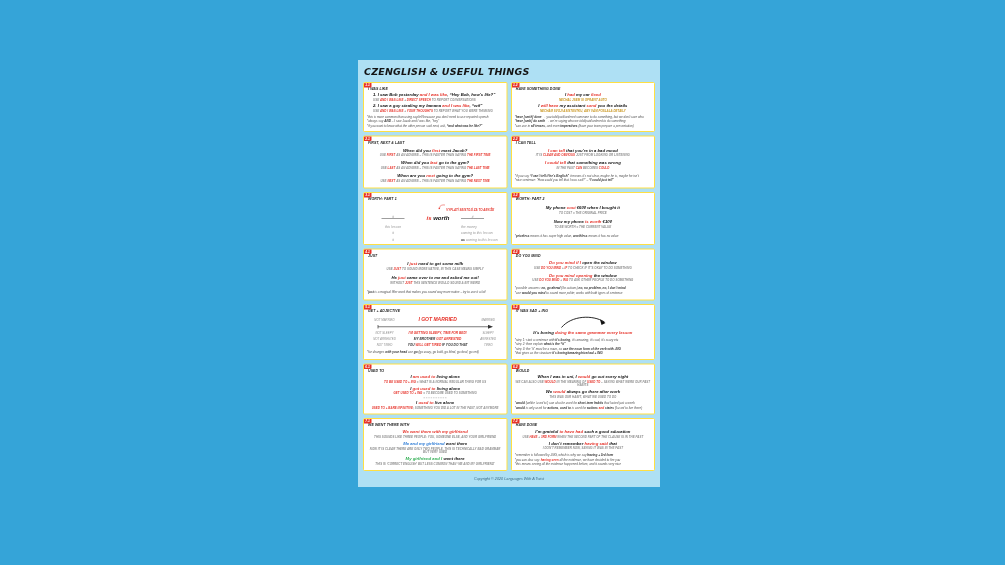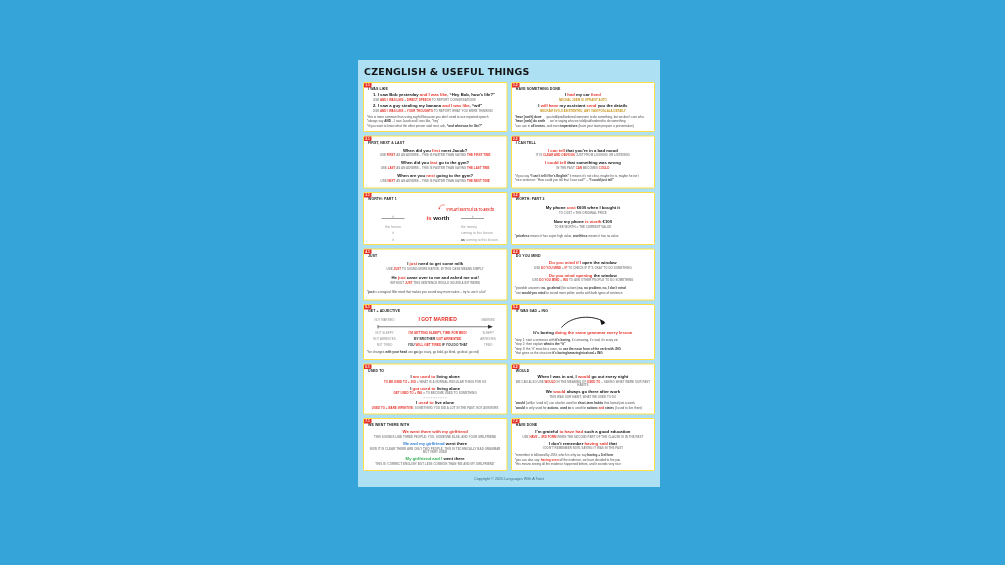--- a/index.html
+++ b/index.html
@@ -1,21 +1,21 @@
 <!DOCTYPE html>
 <html style="--page-bg: #35a4d8; --poster-bg: #aee0f4; --box-border: #ffdf43; --red: #e6332a; --blue: #2d7cd6; --green: #2fae52; --gold: #c9951d;"><head>
 <meta charset="utf-8">
 <style>
   :root{
     --page-bg:#35a4d8; --poster-bg:#aee0f4; --box-border:#ffdf43;
     --red:#e6332a; --blue:#2d7cd6; --green:#2fae52; --gold:#c9951d;
   }
   html,body{margin:0;padding:0;}
   body{width:1005px;height:565px;overflow:hidden;font-family:"Liberation Sans",sans-serif;}
-  .page{position:absolute;inset:0;width:1005px;height:565px;background:var(--page-bg);}
+  .page{position:absolute;inset:0;width:1005px;height:565px;background:var(--page-bg);font-style:italic;}
   .poster-wrap{position:absolute;left:358px;top:60px;width:302px;height:427px;}
   .poster{width:604px;height:854px;transform:scale(.5);transform-origin:0 0;background:var(--poster-bg);
           box-sizing:border-box;padding:10px 10px 6px;}
   .title{font-family:"DejaVu Sans","Liberation Sans",sans-serif;font-size:19px;font-weight:900;color:#141414;
          letter-spacing:.4px;margin:2px 0 10px 2px;}
   .grid{display:grid;grid-template-columns:1fr 1fr;grid-template-rows:100px 106px 106px 104px 112px 102px 106px;gap:7px;}
   .box{position:relative;background:#fff;border:2.5px solid var(--box-border);border-radius:3px;
        box-sizing:border-box;padding:5px 6px 4px;display:flex;flex-direction:column;overflow:hidden;}
   .tag{position:absolute;top:-1px;left:-1px;background:var(--red);color:#fff;font-size:6.5px;font-weight:700;
        padding:1.5px 3.5px;border-radius:0 0 2px 0;line-height:1;}

